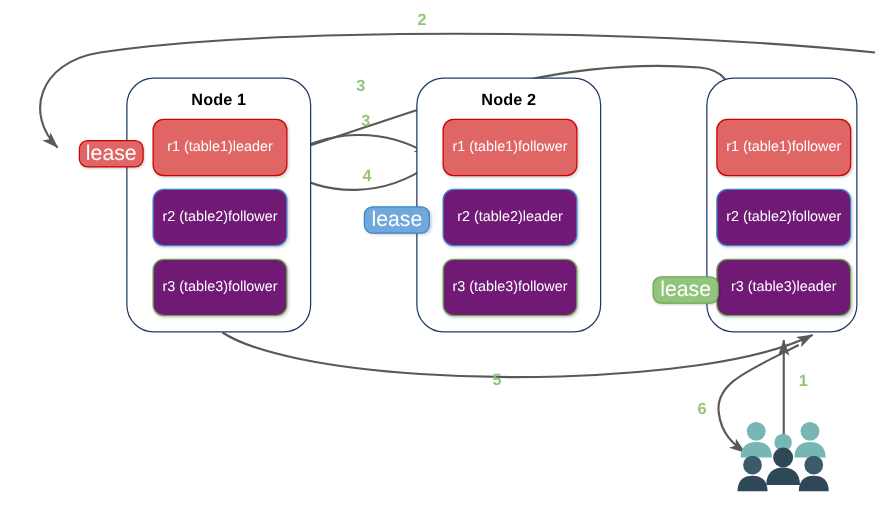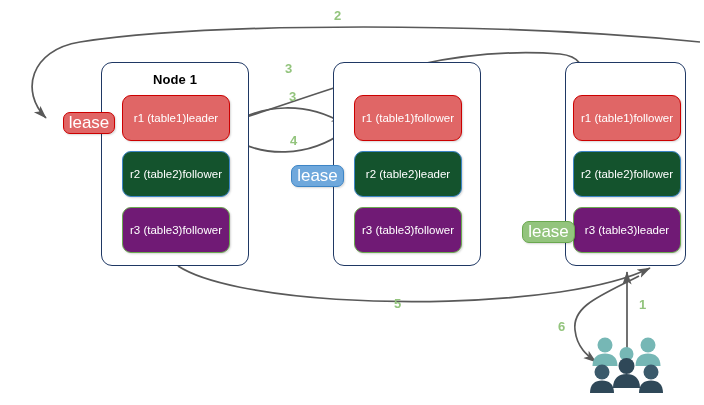--- a/index.html
+++ b/index.html
@@ -23,21 +23,21 @@
     left: 0;
     top: 0;
     width: 704px;
     height: 405px;
     pointer-events: none;
   }
   .node-box {
     position: absolute;
     box-sizing: border-box;
     border: 1.3px solid #1f3864;
-    border-radius: 11px;
+    border-radius: 22px;
     background: #ffffff;
   }
   .node-title {
     position: absolute;
     left: 0;
     right: 0;
     top: 9px;
     text-align: center;
     font-size: 13px;
     font-weight: bold;
@@ -53,21 +53,21 @@
     align-items: center;
     justify-content: center;
     color: #ffffff;
     font-size: 11.5px;
     line-height: 14px;
     text-align: center;
     box-shadow: 1px 1px 2px rgba(0,0,0,0.16);
   }
   .replica .ln { display: block; }
   .rep-red   { background: #e06666; border: 1.6px solid #cc0000; }
-  .rep-blue  { background: #14532d; border: 1.6px solid #3d85c6; }
+  .rep-blue  { background: #701a75; border: 1.6px solid #3d85c6; }
   .rep-green { background: #701a75; border: 1.6px solid #6aa84f; }
 
   .lease-chip {
     position: absolute;
     box-sizing: border-box;
     border-radius: 7px;
     display: flex;
     align-items: center;
     justify-content: center;
     color: #ffffff;
@@ -128,20 +128,21 @@
       <span class="ln">r2 (table2)</span>
       <span class="ln">follower</span>
     </div>
     <div class="replica rep-green" style="left:20px; top:144px; width:108px; height:46px;">
       <span class="ln">r3 (table3)</span>
       <span class="ln">follower</span>
     </div>
   </div>
 
   <div class="node-box" style="left:333px; top:62px; width:148px; height:204px;">
+    <div class="node-title">Node 2</div>
 
     <div class="replica rep-red" style="left:20px; top:32px; width:108px; height:46px;">
       <span class="ln">r1 (table1)</span>
       <span class="ln">follower</span>
     </div>
     <div class="replica rep-blue" style="left:20px; top:88px; width:108px; height:46px;">
       <span class="ln">r2 (table2)</span>
       <span class="ln">leader</span>
     </div>
     <div class="replica rep-green" style="left:20px; top:144px; width:108px; height:46px;">

